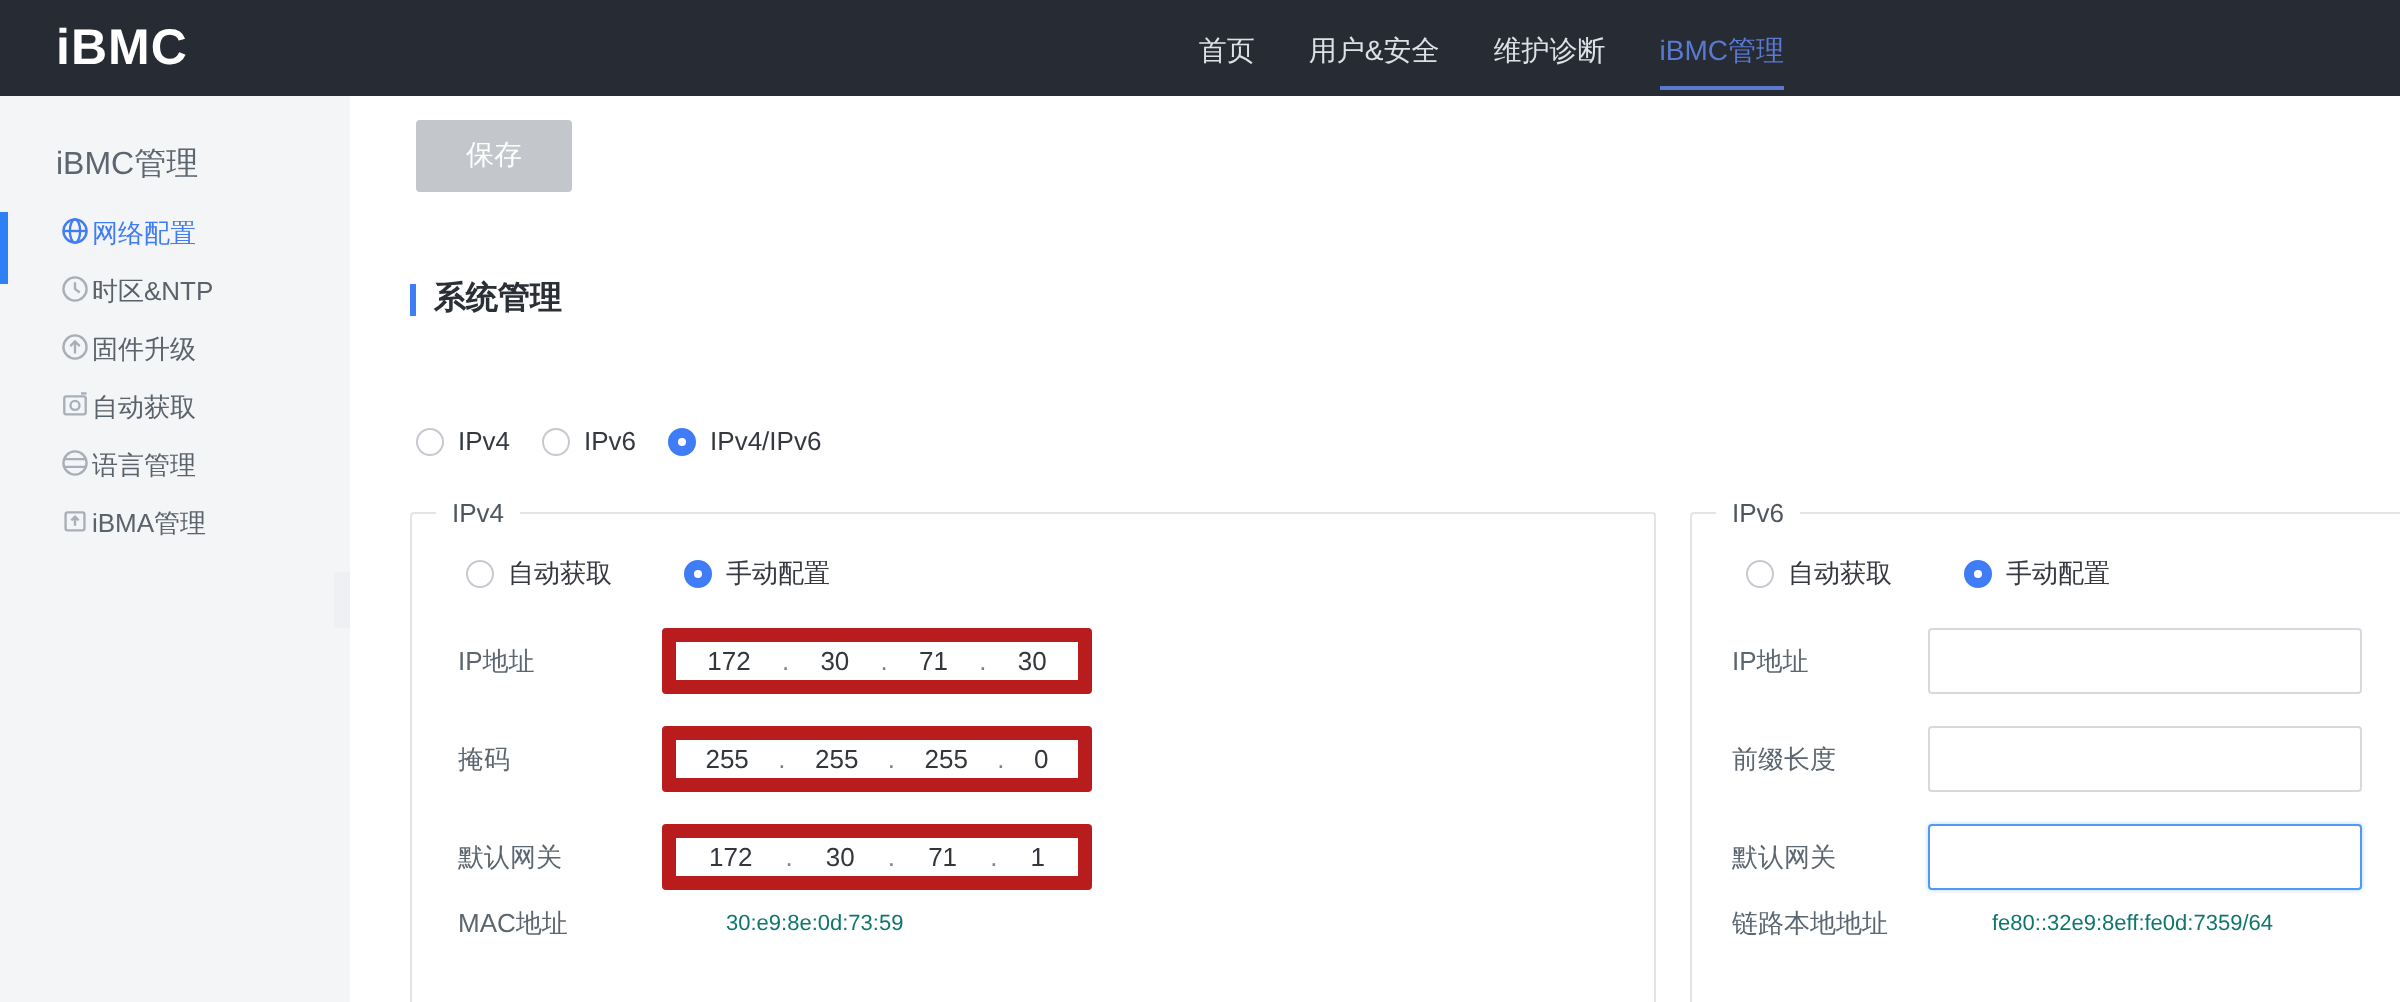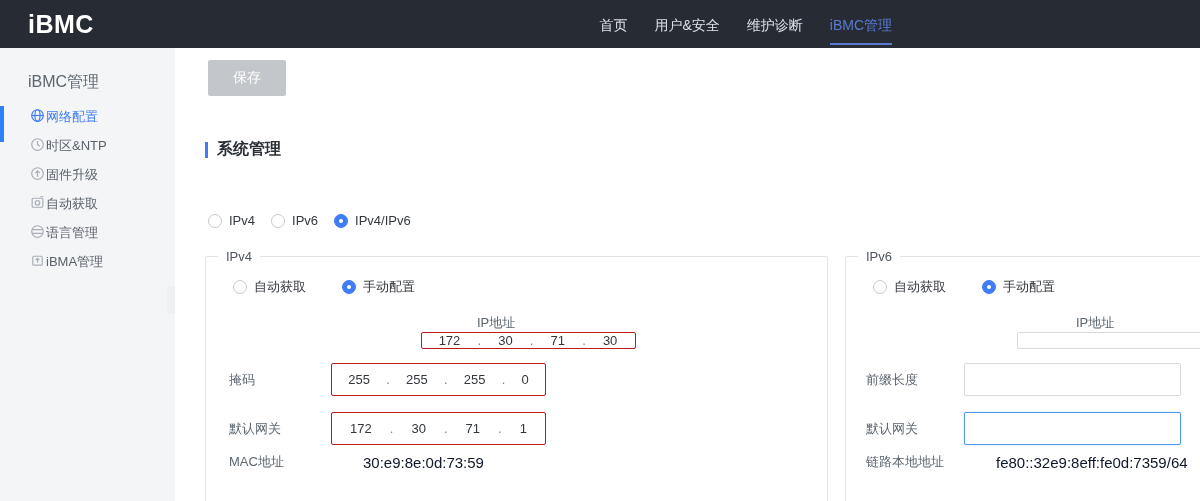--- a/index.html
+++ b/index.html
@@ -38,26 +38,26 @@
   .radio.checked { border-color:#3f7cf5; background:#3f7cf5; }
   .radio.checked::after { content:''; position:absolute; left:4px; top:4px; width:4px; height:4px; border-radius:50%; background:#fff; }
   
   fieldset { position:absolute; top:201px; border:1px solid #e2e4e8; border-radius:2px; height:320px; }
   fieldset.fs-ipv4 { left:30px; width:623px; }
   fieldset.fs-ipv6 { left:670px; width:540px; }
   legend { margin-left:12px; padding:0 8px; font-size:13px; color:#4f565e; }
   .mode-row { display:flex; gap:36px; margin:14px 0 0 27px; }
   .field-row { display:flex; align-items:center; margin:16px 0 0 23px; height:33px; }
   .fs-ipv6 .field-row { margin-left:20px; }
-  .field-row.first { margin-top:18px;flex-direction:column; }
+  .field-row.first { margin-top:18px; }
   .field-row.static { height:16px; margin-top:9px;gap:32px; }
   .f-label { width:102px; font-size:13px; color:#5c6670; flex:none; }
   .fs-ipv6 .f-label { width:98px; }
-  .f-value { font-size:15px; color:#0f172a; }
-  .ip-input { width:215px; height:33px; border:1px solid #b91c1c; border-radius:2px; background:#fff; display:flex; align-items:center; justify-content:space-evenly; font-size:13px; color:#33373c; cursor:text; }
+  .f-value { font-size:11px; color:#0f766e; }
+  .ip-input { width:215px; height:33px; border:7px solid #b91c1c; border-radius:2px; background:#fff; display:flex; align-items:center; justify-content:space-evenly; font-size:13px; color:#33373c; cursor:text; }
   .ip-input .dot { color:#7d838b; }
   .txt-input { width:217px; height:33px; border:1px solid #d6d9dd; border-radius:2px; background:#fff; outline:none; font-size:13px; color:#33373c; padding:0 10px; font-family:inherit; }
   .txt-input.focused { border:1px solid #4e9af5; box-shadow:0 0 2px rgba(78,154,245,.45); }
 </style>
 </head>
 <body>
 
 <div class="page">
 
   <header class="hdr">

